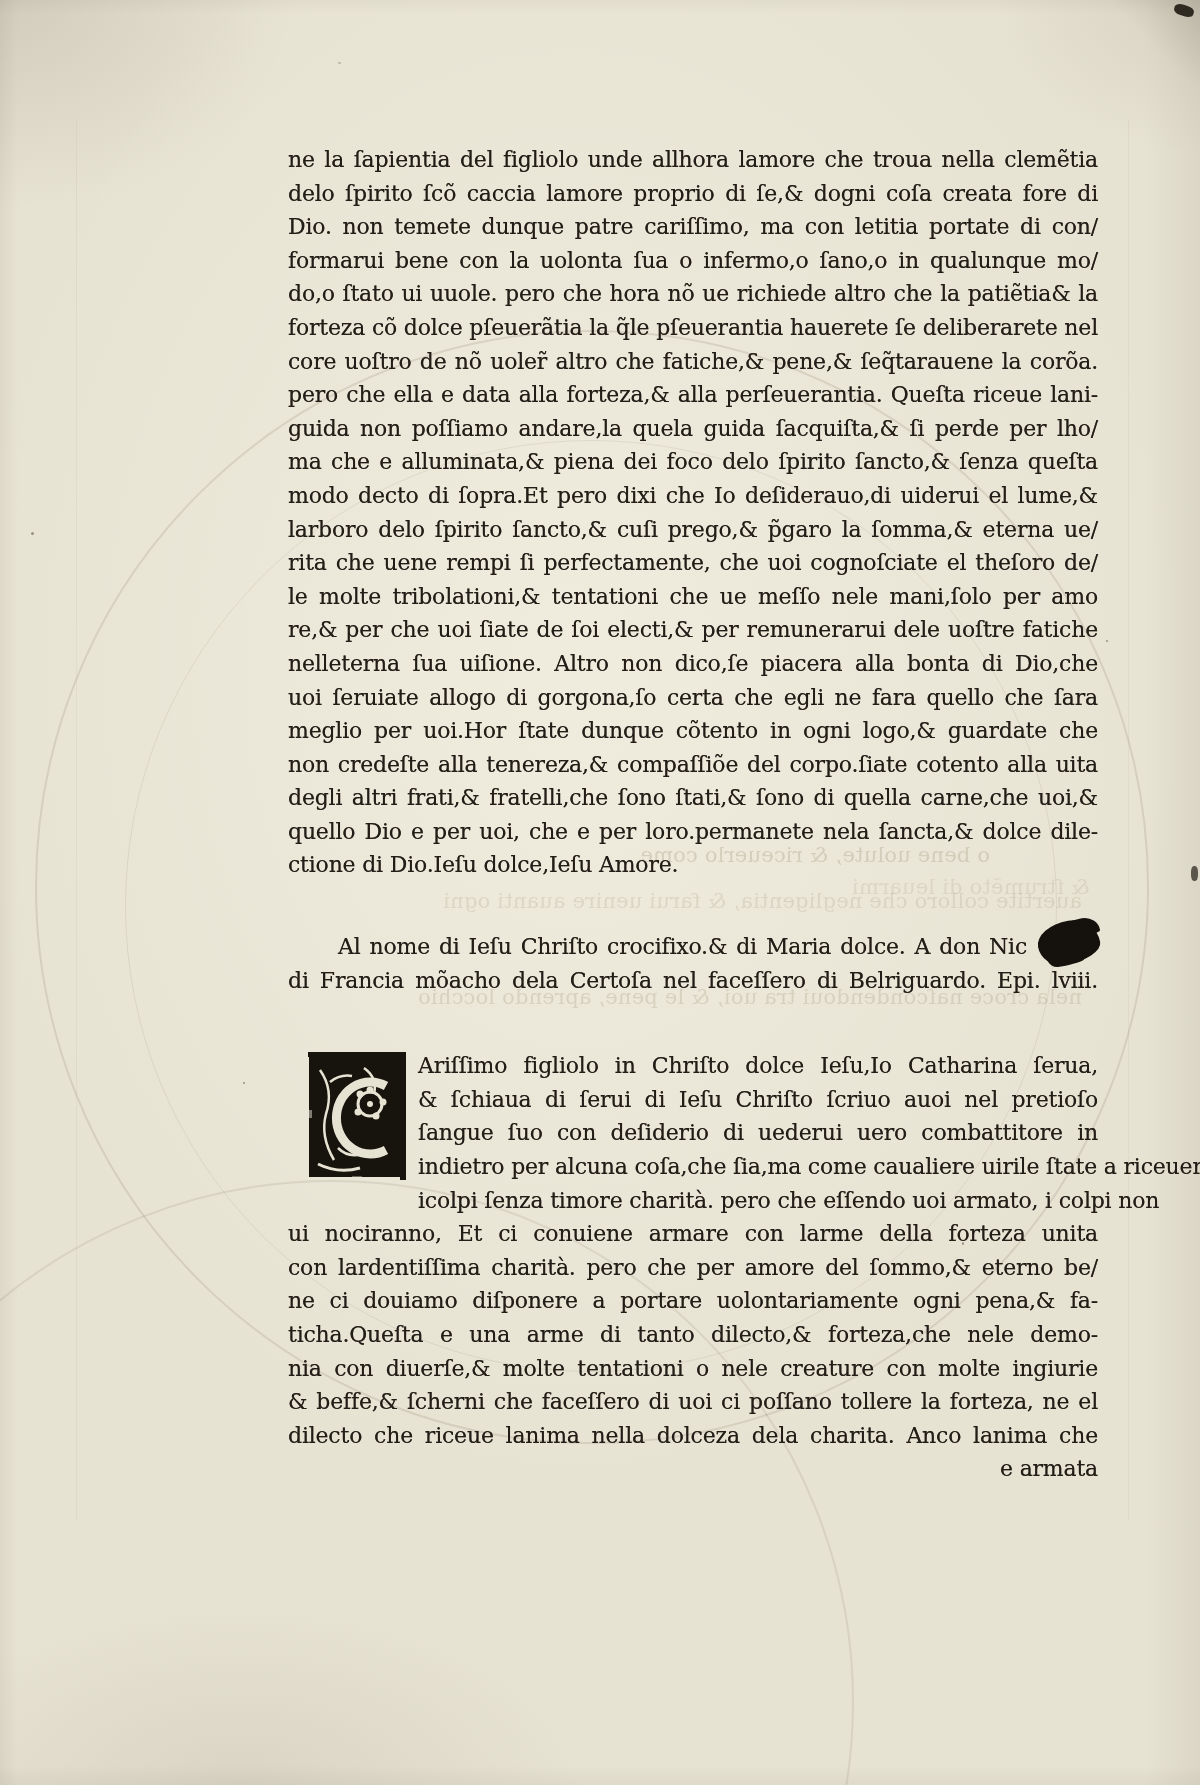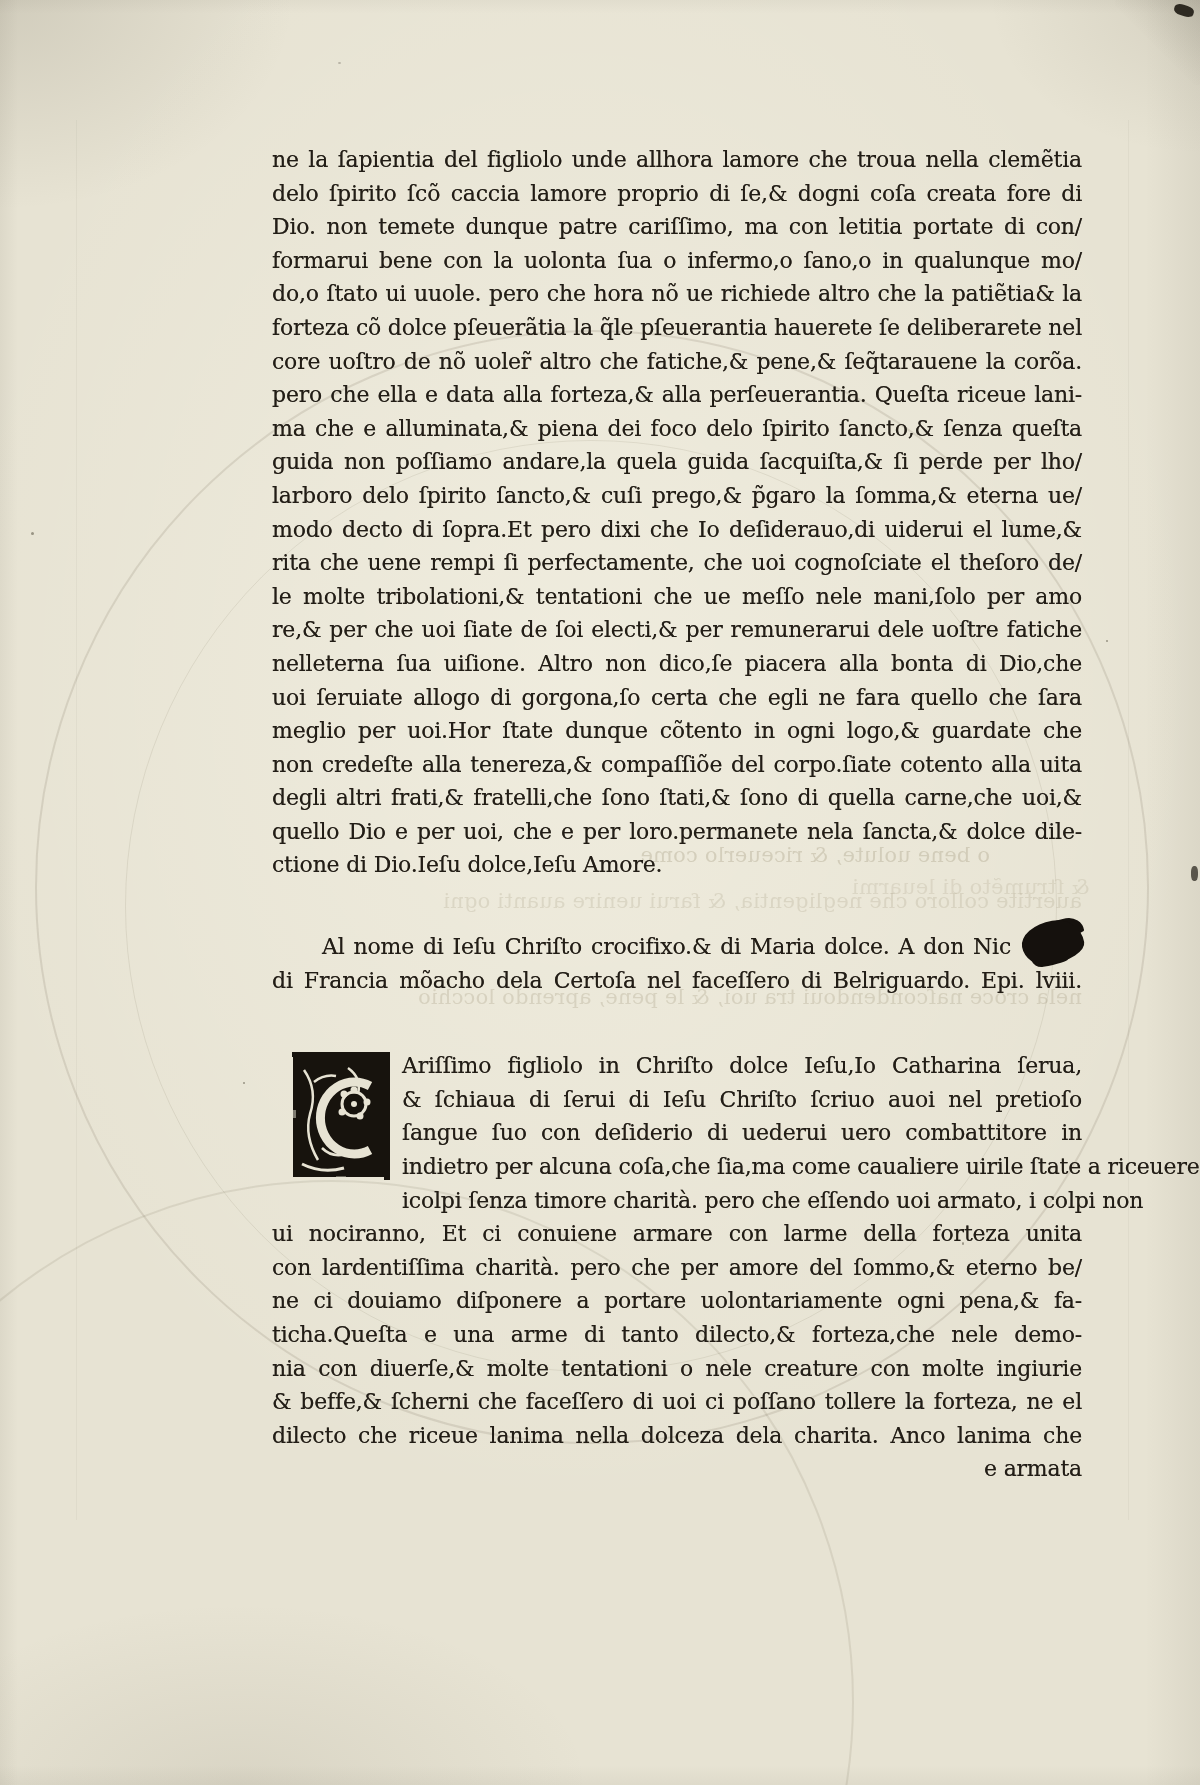--- a/index.html
+++ b/index.html
@@ -30,21 +30,21 @@
   .corner-wedge{
     position:absolute;right:0;top:0;width:85px;height:85px;
     background:linear-gradient(225deg, rgba(70,64,50,0.14) 0%, rgba(70,64,50,0) 55%);
   }
   .edge-mark{position:absolute;background:#2e2a22;border-radius:40%;}
   .edge-mark.m1{right:6px;top:5px;width:20px;height:11px;transform:rotate(18deg);}
   .edge-mark.m2{right:2px;top:866px;width:7px;height:15px;opacity:.75;}
   .speck{position:absolute;background:#4a4334;border-radius:50%;opacity:.5;}
 
   
-  .textblock{position:absolute;left:272px;top:143px;width:810px;}
+  .textblock{position:absolute;left:288px;top:143px;width:810px;}
   .line{
     font-size:22px;line-height:33.6px;letter-spacing:-0.2px;
     white-space:nowrap;
     text-align:justify;text-align-last:justify;
     text-shadow:0 0 0.5px rgba(30,25,18,0.65);
   }
   .para1 .line:last-child{text-align-last:left;}
 
   .heading{margin-top:29px;}
   .heading .hline1{padding-left:50px;}
@@ -102,24 +102,24 @@
 
     <div class="para1">
         <div class="line">ne la ſapientia del figliolo unde allhora lamore che troua nella clemẽtia</div>
         <div class="line">delo ſpirito ſcõ caccia lamore proprio di ſe,&amp; dogni coſa creata fore di</div>
         <div class="line">Dio. non temete dunque patre cariſſimo, ma con letitia portate di con∕</div>
         <div class="line">formarui bene con la uolonta ſua o infermo,o ſano,o in qualunque mo∕</div>
         <div class="line">do,o ſtato ui uuole. pero che hora nõ ue richiede altro che la patiẽtia&amp; la</div>
         <div class="line">forteza cõ dolce pſeuerãtia la q̃le pſeuerantia hauerete ſe deliberarete nel</div>
         <div class="line">core uoſtro de nõ uoler̃ altro che fatiche,&amp; pene,&amp; ſeq̃tarauene la corõa.</div>
         <div class="line">pero che ella e data alla forteza,&amp; alla perſeuerantia. Queſta riceue lani-</div>
+        <div class="line">guida non poſſiamo andare,la quela guida ſacquiſta,&amp; ſi perde per lho∕</div>
         <div class="line">ma che e alluminata,&amp; piena dei foco delo ſpirito ſancto,&amp; ſenza queſta</div>
-        <div class="line">guida non poſſiamo andare,la quela guida ſacquiſta,&amp; ſi perde per lho∕</div>
+        <div class="line">modo decto di ſopra.Et pero dixi che Io deſiderauo,di uiderui el lume,&amp;</div>
         <div class="line">larboro delo ſpirito ſancto,&amp; cuſi prego,&amp; p̃garo la ſomma,&amp; eterna ue∕</div>
-        <div class="line">modo decto di ſopra.Et pero dixi che Io deſiderauo,di uiderui el lume,&amp;</div>
         <div class="line">rita che uene rempi ſi perfectamente, che uoi cognoſciate el theſoro de∕</div>
         <div class="line">le molte tribolationi,&amp; tentationi che ue meſſo nele mani,ſolo per amo</div>
         <div class="line">re,&amp; per che uoi ſiate de ſoi electi,&amp; per remunerarui dele uoſtre fatiche</div>
         <div class="line">nelleterna ſua uiſione. Altro non dico,ſe piacera alla bonta di Dio,che</div>
         <div class="line">uoi ſeruiate allogo di gorgona,ſo certa che egli ne fara quello che ſara</div>
         <div class="line">meglio per uoi.Hor ſtate dunque cõtento in ogni logo,&amp; guardate che</div>
         <div class="line">non credeſte alla tenereza,&amp; compaſſiõe del corpo.ſiate cotento alla uita</div>
         <div class="line">degli altri frati,&amp; fratelli,che ſono ſtati,&amp; ſono di quella carne,che uoi,&amp;</div>
         <div class="line">quello Dio e per uoi, che e per loro.permanete nela ſancta,&amp; dolce dile-</div>
         <div class="line">ctione di Dio.Ieſu dolce,Ieſu Amore.</div>

